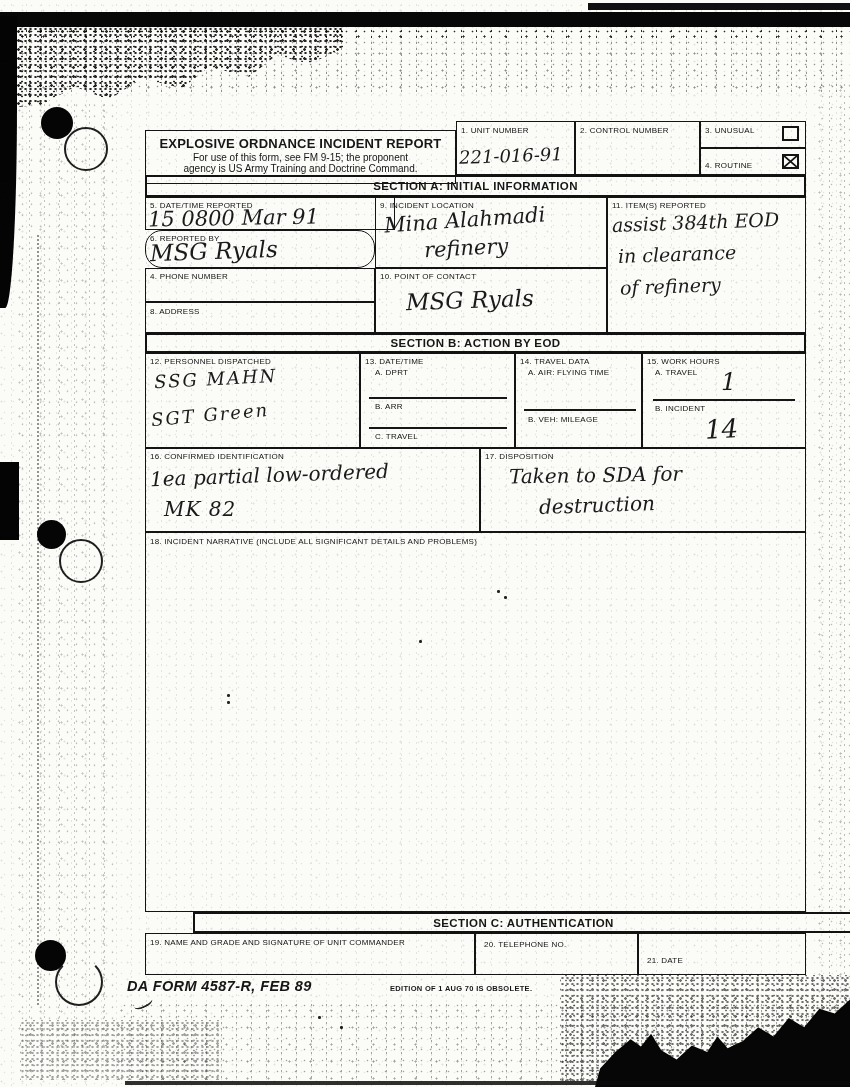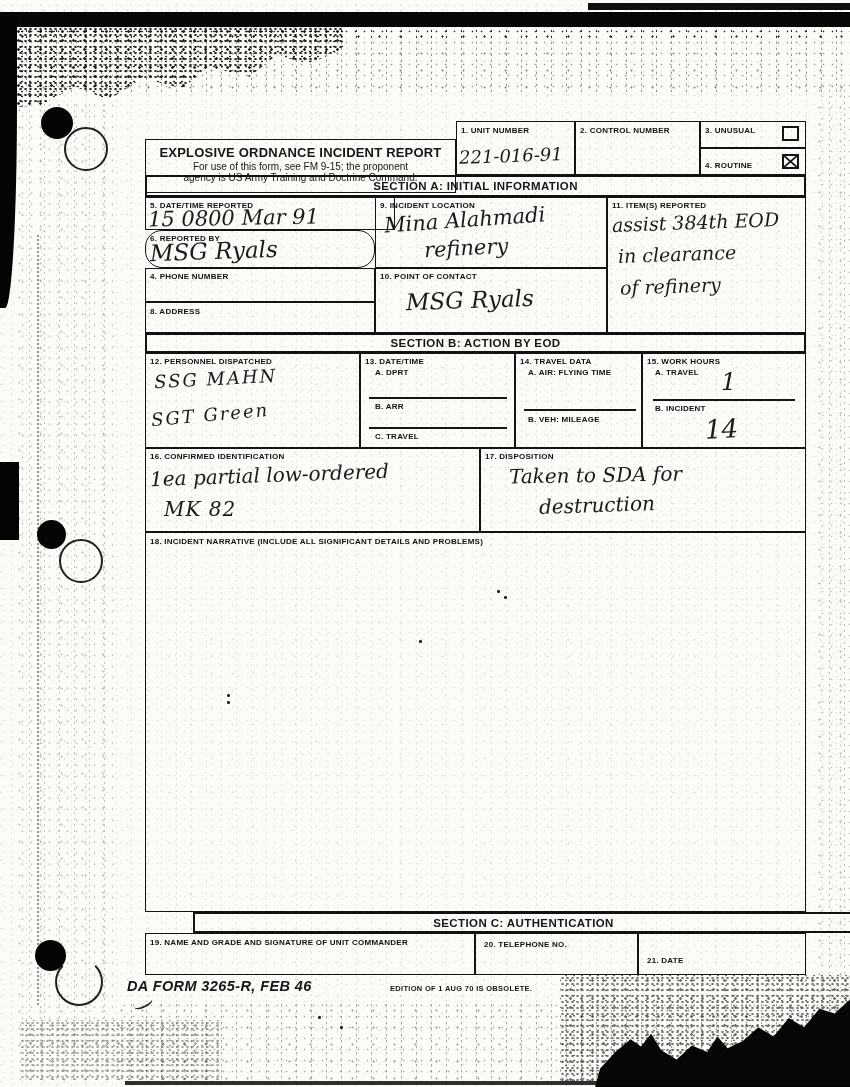--- a/index.html
+++ b/index.html
@@ -1,20 +1,20 @@
 <!DOCTYPE html>
 <html><head>
 <meta charset="utf-8">
 <style>
   html,body{margin:0;padding:0;}
   body{width:850px;height:1087px;position:relative;background:#fbfbf8;overflow:hidden;
        font-family:"Liberation Sans", sans-serif;color:#161616;}
   
   .cell{position:absolute;box-sizing:border-box;border:1.5px solid #141414;background:transparent;z-index:2;}
-  .lbl{position:absolute;font-size:8px;font-weight:bold;letter-spacing:.25px;color:#111;white-space:nowrap;}
+  .lbl{position:absolute;font-size:8px;font-weight:normal;letter-spacing:.25px;color:#111;white-space:nowrap;}
   .bar{position:absolute;box-sizing:border-box;border:2px solid #121212;z-index:2;
        display:flex;align-items:center;justify-content:center;
        font-size:11.5px;font-weight:bold;letter-spacing:.4px;}
   .hw{position:absolute;font-family:"DejaVu Serif", serif;font-style:italic;color:#1a1a1a;
       white-space:nowrap;line-height:1;z-index:3;}
   .inline-line{position:absolute;height:0;border-top:2px solid #161616;}
   .chkbox{position:absolute;width:17px;height:15px;border:2px solid #141414;box-sizing:border-box;}
   
   .sp{position:absolute;pointer-events:none;z-index:5;}
   .sp-pat{background-image:
@@ -66,21 +66,21 @@
 
 <div class="dot" style="left:227px;top:694px;"></div>
 <div class="dot" style="left:227px;top:701px;"></div>
 <div class="dot" style="left:497px;top:590px;"></div>
 <div class="dot" style="left:504px;top:596px;"></div>
 <div class="dot" style="left:419px;top:640px;"></div>
 <div class="dot" style="left:318px;top:1016px;"></div>
 <div class="dot" style="left:340px;top:1026px;"></div>
 <div class="sp" style="left:133px;top:998px;width:20px;height:8px;border-bottom:2px solid #222;border-radius:50%;transform:rotate(-25deg);"></div>
 
-<div class="cell" style="left:145px;top:139px;width:311px;height:54px;text-align:center;">
+<div class="cell" style="left:145px;top:130px;width:311px;height:54px;text-align:center;">
   <div style="margin-top:5px;font-size:13px;font-weight:bold;letter-spacing:.2px;">EXPLOSIVE ORDNANCE INCIDENT REPORT</div>
   <div style="font-size:10px;margin-top:1px;">For use of this form, see FM 9-15; the proponent</div>
   <div style="font-size:10px;">agency is US Army Training and Doctrine Command.</div>
 </div>
 
 <div class="cell" style="left:456px;top:121px;width:119px;height:54px;">
   <span class="lbl" style="left:4px;top:4px;">1. UNIT NUMBER</span>
   <span class="hw" style="left:2px;top:25px;font-size:18px;transform:rotate(-2deg);">221-016-91</span>
 </div>
 
@@ -189,14 +189,14 @@
 <div class="cell" style="left:145px;top:933px;width:330px;height:42px;">
   <span class="lbl" style="left:4px;top:4px;">19. NAME AND GRADE AND SIGNATURE OF UNIT COMMANDER</span>
 </div>
 <div class="cell" style="left:475px;top:933px;width:163px;height:42px;">
   <span class="lbl" style="left:8px;top:6px;">20. TELEPHONE NO.</span>
 </div>
 <div class="cell" style="left:638px;top:933px;width:168px;height:42px;">
   <span class="lbl" style="left:8px;top:6px;margin-top:16px;">21. DATE</span>
 </div>
 
-<span class="footer-id" style="left:127px;top:978px;">DA FORM 3265-R, FEB 46</span>
+<span class="footer-id" style="left:127px;top:978px;">DA FORM 4587-R, FEB 89</span>
 <span class="footer-ed" style="left:390px;top:984px;">EDITION OF 1 AUG 70 IS OBSOLETE.</span>
 
 </body></html>

